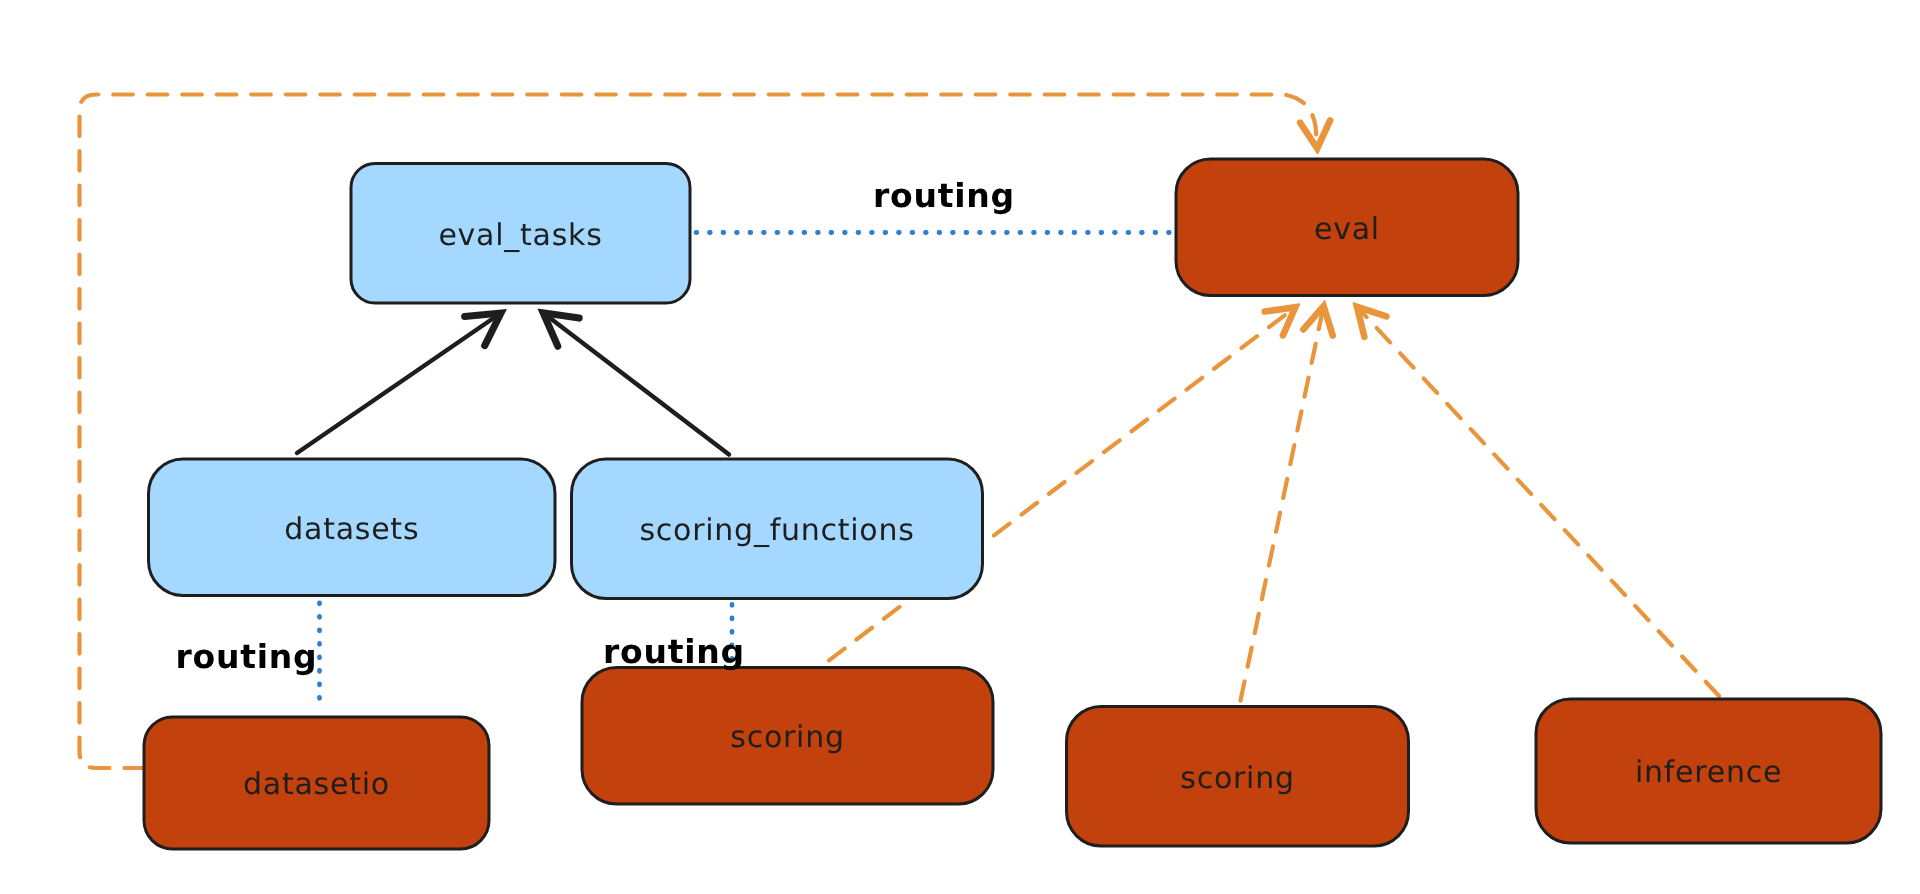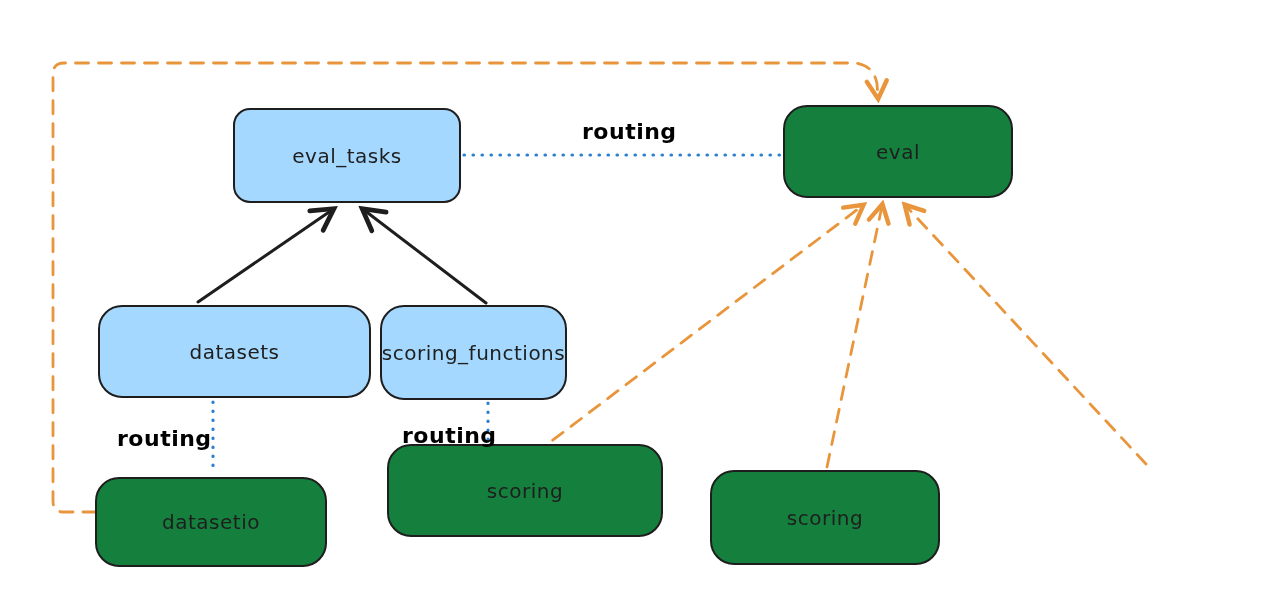--- a/index.html
+++ b/index.html
@@ -23,21 +23,21 @@
     border-radius: 24px;
     display: flex;
     align-items: center;
     justify-content: center;
     box-sizing: border-box;
     font-size: 20px;
     color: #1e1e1e;
     letter-spacing: 0.5px;
   }
   .node.blue  { background: #a5d8ff; }
-  .node.green { background: #15803d; }
+  .node.green { background: #c2410c; }
   .edge-label {
     position: absolute;
     color: #000000;
     font-size: 22px;
     font-weight: bold;
     letter-spacing: 0.5px;
     white-space: nowrap;
   }
 </style>
 </head>
@@ -74,34 +74,37 @@
   </div>
 
   <div class="node green" style="left:783px; top:105px; width:230px; height:93px;">
     <span>eval</span>
   </div>
 
   <div class="node blue" style="left:98px; top:305px; width:273px; height:93px;">
     <span>datasets</span>
   </div>
 
-  <div class="node blue" style="left:380px; top:305px; width:187px; height:95px;">
+  <div class="node blue" style="left:380px; top:305px; width:276px; height:95px;">
     <span>scoring_functions</span>
   </div>
 
-  <div class="node green" style="left:95px; top:477px; width:232px; height:90px;">
+  <div class="node green" style="left:95px; top:477px; width:232px; height:90px;border-radius:20px;">
     <span>datasetio</span>
   </div>
 
   <div class="node green" style="left:387px; top:444px; width:276px; height:93px;">
     <span>scoring</span>
   </div>
 
   <div class="node green" style="left:710px; top:470px; width:230px; height:95px;">
     <span>scoring</span>
   </div>
 
+  <div class="node green" style="left:1023px; top:465px; width:232px; height:98px;">
+    <span>inference</span>
+  </div>
 
   <div class="edge-label" style="left:582px; top:119px;">routing</div>
   <div class="edge-label" style="left:117px; top:426px;">routing</div>
   <div class="edge-label" style="left:402px; top:423px;">routing</div>
 
 </div>
 
 </body></html>

